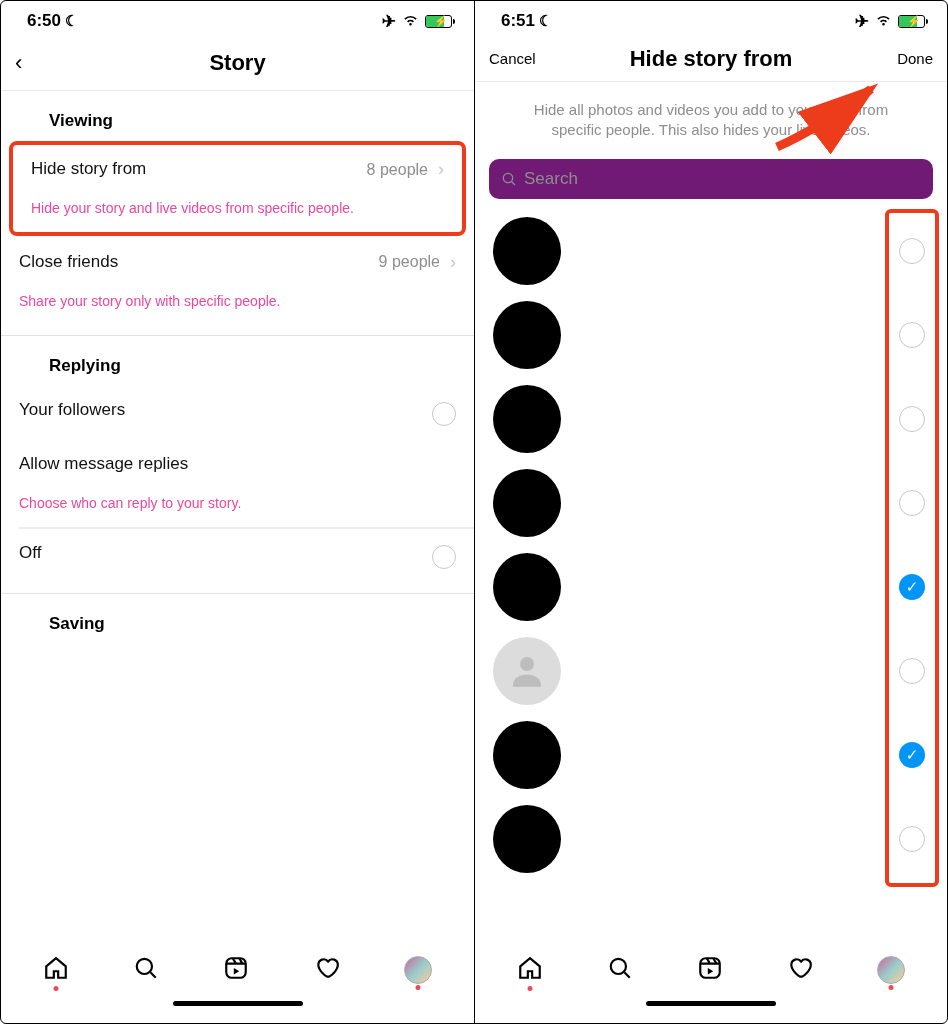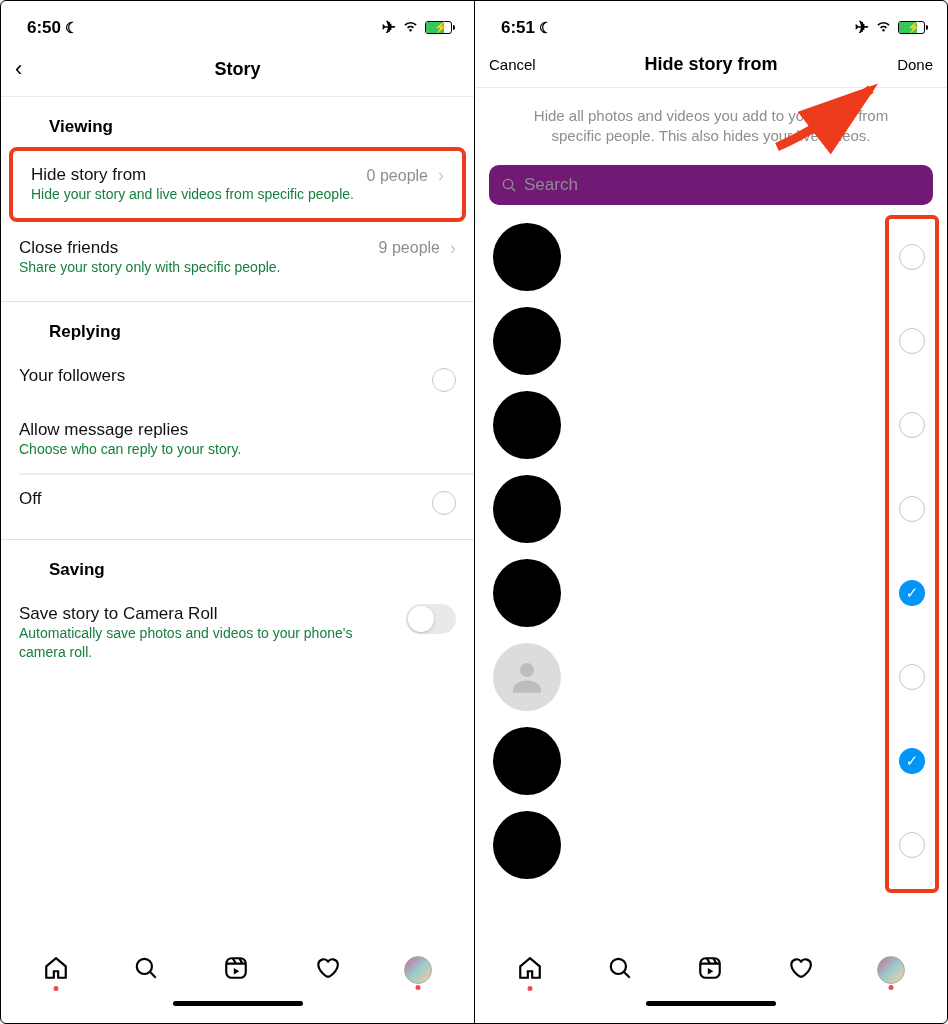--- a/index.html
+++ b/index.html
@@ -19,22 +19,22 @@
     display: flex;
     flex-direction: column;
     position: relative;
   }
   .pane + .pane { border-left: 1px solid #000; }
 
   
   .status-bar {
     display: flex;
     justify-content: space-between;
-    align-items: flex-end;
-    padding: 16px 22px 6px 26px;
+    align-items: flex-start;
+    padding: 10px 22px 6px 26px;
     font-size: 17px;
     font-weight: 600;
   }
   .status-left { display: flex; align-items: center; gap: 4px; }
   .status-right { display: flex; align-items: center; gap: 6px; }
   .moon-icon { font-size: 15px; }
   .battery {
     width: 27px; height: 13px;
     border: 1.3px solid #000;
     border-radius: 3px;
@@ -62,21 +62,21 @@
   
   .nav-header {
     display: flex;
     align-items: center;
     justify-content: space-between;
     padding: 12px 14px 14px 14px;
     border-bottom: 1px solid #eaeaea;
     position: relative;
   }
   .nav-title {
-    font-size: 18px;
+    font-size: 22px;
     font-weight: 700;
     position: absolute;
     left: 50%;
     transform: translateX(-50%);
   }
   .nav-side {
     font-size: 15px;
     min-width: 68px;
   }
   .nav-side.right { text-align: right; }
@@ -94,21 +94,21 @@
     margin-left: 30px;
   }
   .row {
     padding: 14px 18px 14px 18px;
     display: flex;
     justify-content: space-between;
     align-items: flex-start;
   }
   .row-text { flex: 1; padding-right: 10px; }
   .row-title { font-size: 17px; color: #111; }
-  .row-sub { font-size: 14px; color: #15803d; margin-top: 0; line-height: 1.35; }
+  .row-sub { font-size: 14px; color: #ec4899; margin-top: 20px; line-height: 1.35; }
   .row-accessory {
     display: flex;
     align-items: center;
     gap: 10px;
     color: #8e8e8e;
     font-size: 16px;
     white-space: nowrap;
   }
   .chevron-small { color: #c7c7cc; font-size: 18px; }
   .divider { height: 1px; background: #eee; margin: 0 0 0 18px; }
@@ -305,21 +305,21 @@
   <div class="scroll">
     <div class="section-header">Viewing</div>
 
     <div class="highlight-box">
       <div class="row">
         <div class="row-text">
           <div class="row-title">Hide story from</div>
           <div class="row-sub">Hide your story and live videos from specific people.</div>
         </div>
         <div class="row-accessory">
-          <span>0 people</span>
+          <span>8 people</span>
           <span class="chevron-small">›</span>
         </div>
       </div>
     </div>
 
     <div class="row" style="padding-top:16px;">
       <div class="row-text">
         <div class="row-title">Close friends</div>
         <div class="row-sub">Share your story only with specific people.</div>
       </div>
@@ -344,27 +344,20 @@
     </div>
     <div class="divider"></div>
     <div class="divider"></div>
     <div class="row">
       <div class="row-title">Off</div>
       <div class="radio"></div>
     </div>
     <div class="section-divider"></div>
 
     <div class="section-header">Saving</div>
-    <div class="row">
-      <div class="row-text">
-        <div class="row-title">Save story to Camera Roll</div>
-        <div class="row-sub">Automatically save photos and videos to your phone's camera roll.</div>
-      </div>
-      <div class="toggle"></div>
-    </div>
   </div>
 
   <div class="tabbar">
     <div class="tab-item">
       <svg class="tab-icon" viewBox="0 0 24 24" fill="none" stroke="#000" stroke-width="2">
           <path d="M3 10.5L12 3l9 7.5V21H14v-6h-4v6H3V10.5z"></path>
         </svg>
       <div class="tab-dot"></div>
     </div>
     <div class="tab-item">

